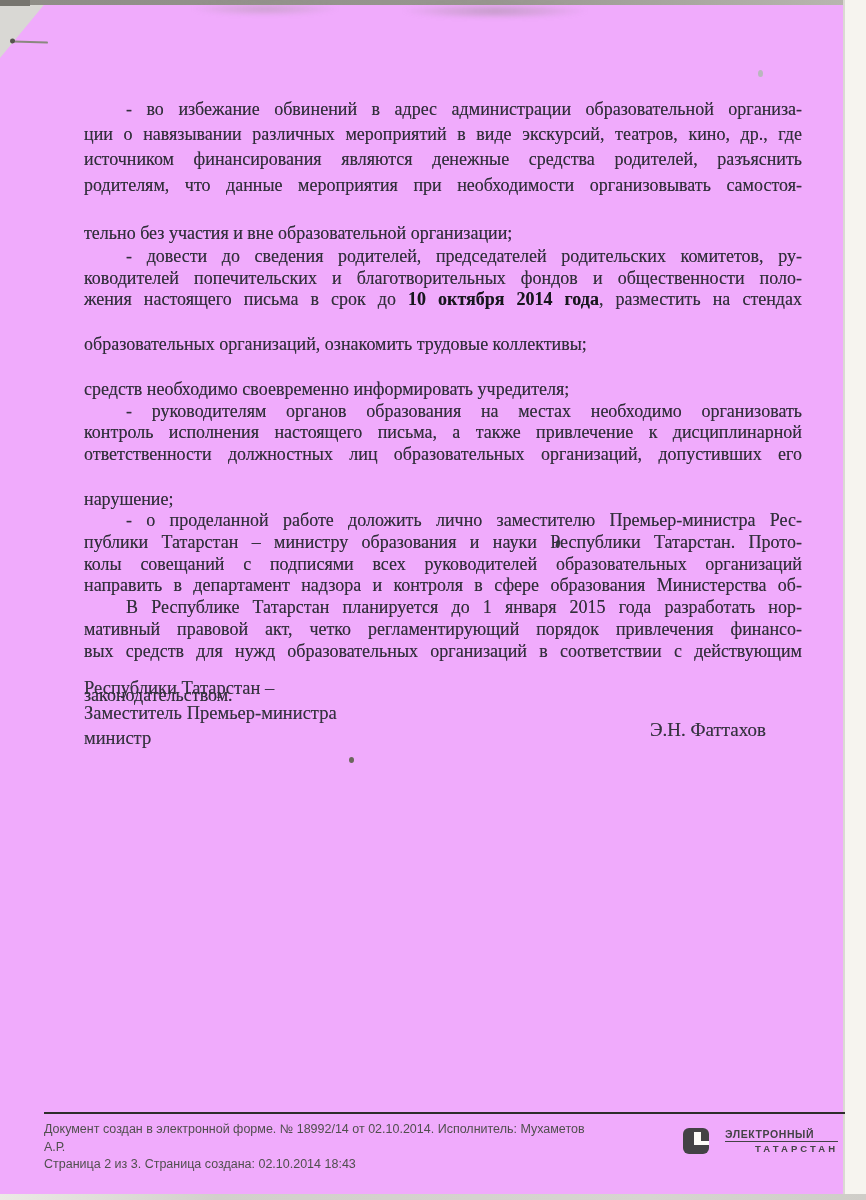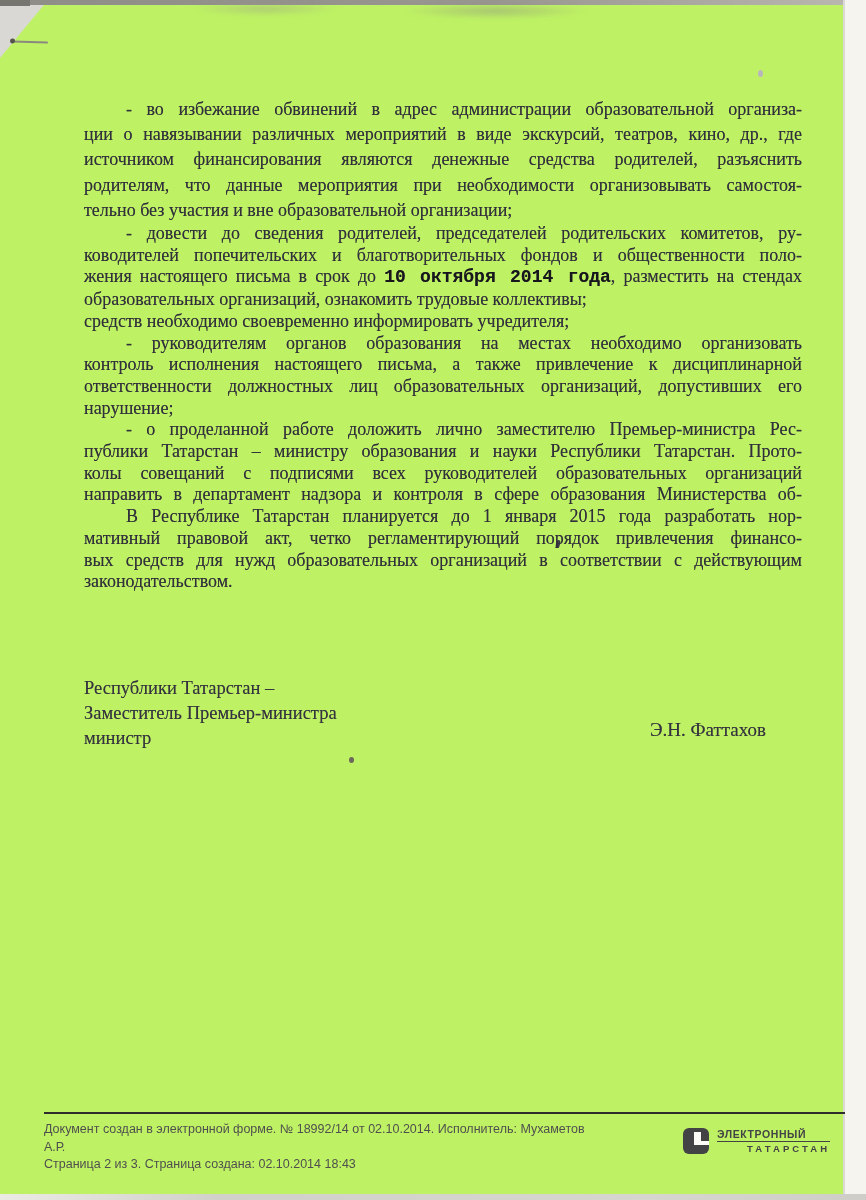--- a/index.html
+++ b/index.html
@@ -1,17 +1,17 @@
 <!DOCTYPE html>
 <html><head>
 <meta charset="utf-8">
 <style>
   html,body{margin:0;padding:0;}
   body{width:866px;height:1200px;background:#e9e7e2;font-family:"Liberation Serif",serif;}
-  .page{position:relative;width:866px;height:1200px;background:#bef264;overflow:hidden;}
+  .page{position:relative;width:866px;height:1200px;background:#f0abfc;overflow:hidden;}
 
   
   .top-strip{position:absolute;top:0;left:26px;right:0;height:5px;
     background:linear-gradient(90deg,#8f8d87,#98968f 55%,#aaa8a1 80%,#bab8b1);}
   .corner-wedge{position:absolute;top:0;left:0;width:0;height:0;
     border-top:58px solid #d9d8d4;border-right:48px solid transparent;}
   .corner-dark{position:absolute;top:0;left:0;width:30px;height:6px;background:#77756f;}
   .smudge{position:absolute;filter:blur(2px);}
   .smudge.a{left:190px;top:2px;width:150px;height:14px;
     background:radial-gradient(ellipse,rgba(150,148,140,.4),transparent 70%);}
@@ -31,34 +31,34 @@
   .right-band{position:absolute;left:845px;top:0;bottom:0;width:21px;background:#f6f4ef;}
   .bottom-strip{position:absolute;left:0;right:0;bottom:0;height:6px;
     background:linear-gradient(90deg,#eceae5,#d2d0cb 25%,#d7d5d0 75%,#cfcdc8);}
 
   
   .letter-body{position:absolute;left:84px;top:97px;width:718px;
     font-size:18px;color:#312f3a;text-shadow:0 0 .5px rgba(45,43,62,.55);}
   .letter-body .line{text-align:justify;text-align-last:justify;line-height:21.7px;}
   .letter-body .p-wide .line{line-height:25.2px;}
   .letter-body .line.first{text-indent:42px;}
-  .letter-body .line.last{text-align-last:left;}
-  .letter-body b{font-weight:bold;color:#17161d;font-family:Liberation Mono, monospace;}
+  .letter-body .line.last{text-align-last:left;margin-top:23px;}
+  .letter-body b{font-weight:bold;color:#17161d;}
 
   
   .signature{position:absolute;left:84px;top:676px;font-size:18.5px;line-height:25px;
     color:#35333e;text-shadow:0 0 .5px rgba(45,43,62,.5);}
   .sig-name{position:absolute;right:100px;top:719px;font-size:19px;color:#35333e;
     text-shadow:0 0 .5px rgba(45,43,62,.5);}
 
   
   .footer-rule{position:absolute;left:44px;top:1112px;width:801px;height:2px;background:#2e2d2b;}
   .footer-text{position:absolute;left:44px;top:1121px;width:560px;
     font-family:Liberation Sans, sans-serif;font-size:12.5px;line-height:17.5px;color:#504f4e;}
-  .logo{position:absolute;left:683px;top:1128px;display:flex;align-items:center;gap:8px;
+  .logo{position:absolute;left:683px;top:1128px;display:flex;align-items:center;gap:16px;
     color:#434245;}
   .logo-icon{width:26px;height:26px;flex:0 0 auto;}
   .logo-text{font-family:"Liberation Sans",sans-serif;font-weight:bold;}
   .logo-top{font-size:10.5px;letter-spacing:.6px;border-bottom:1.5px solid #434245;
     padding-bottom:1px;}
   .logo-bottom{font-size:9.5px;letter-spacing:3.1px;margin-top:1px;margin-left:30px;}
 </style>
 </head>
 <body>
 

